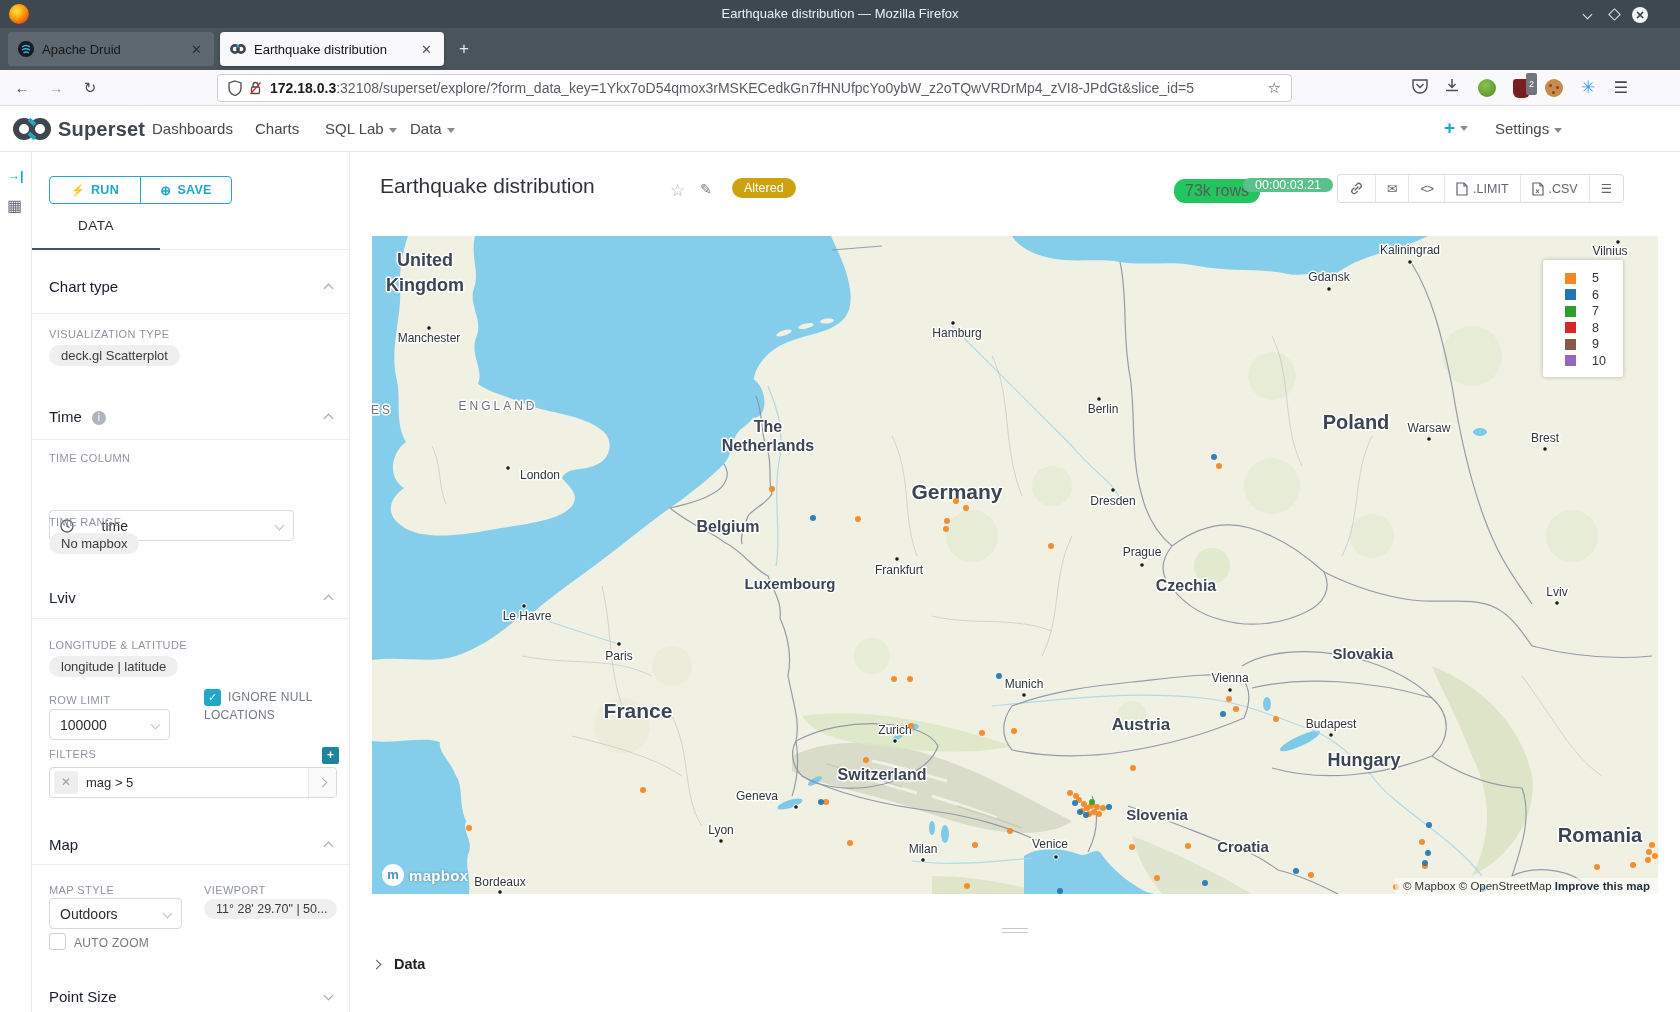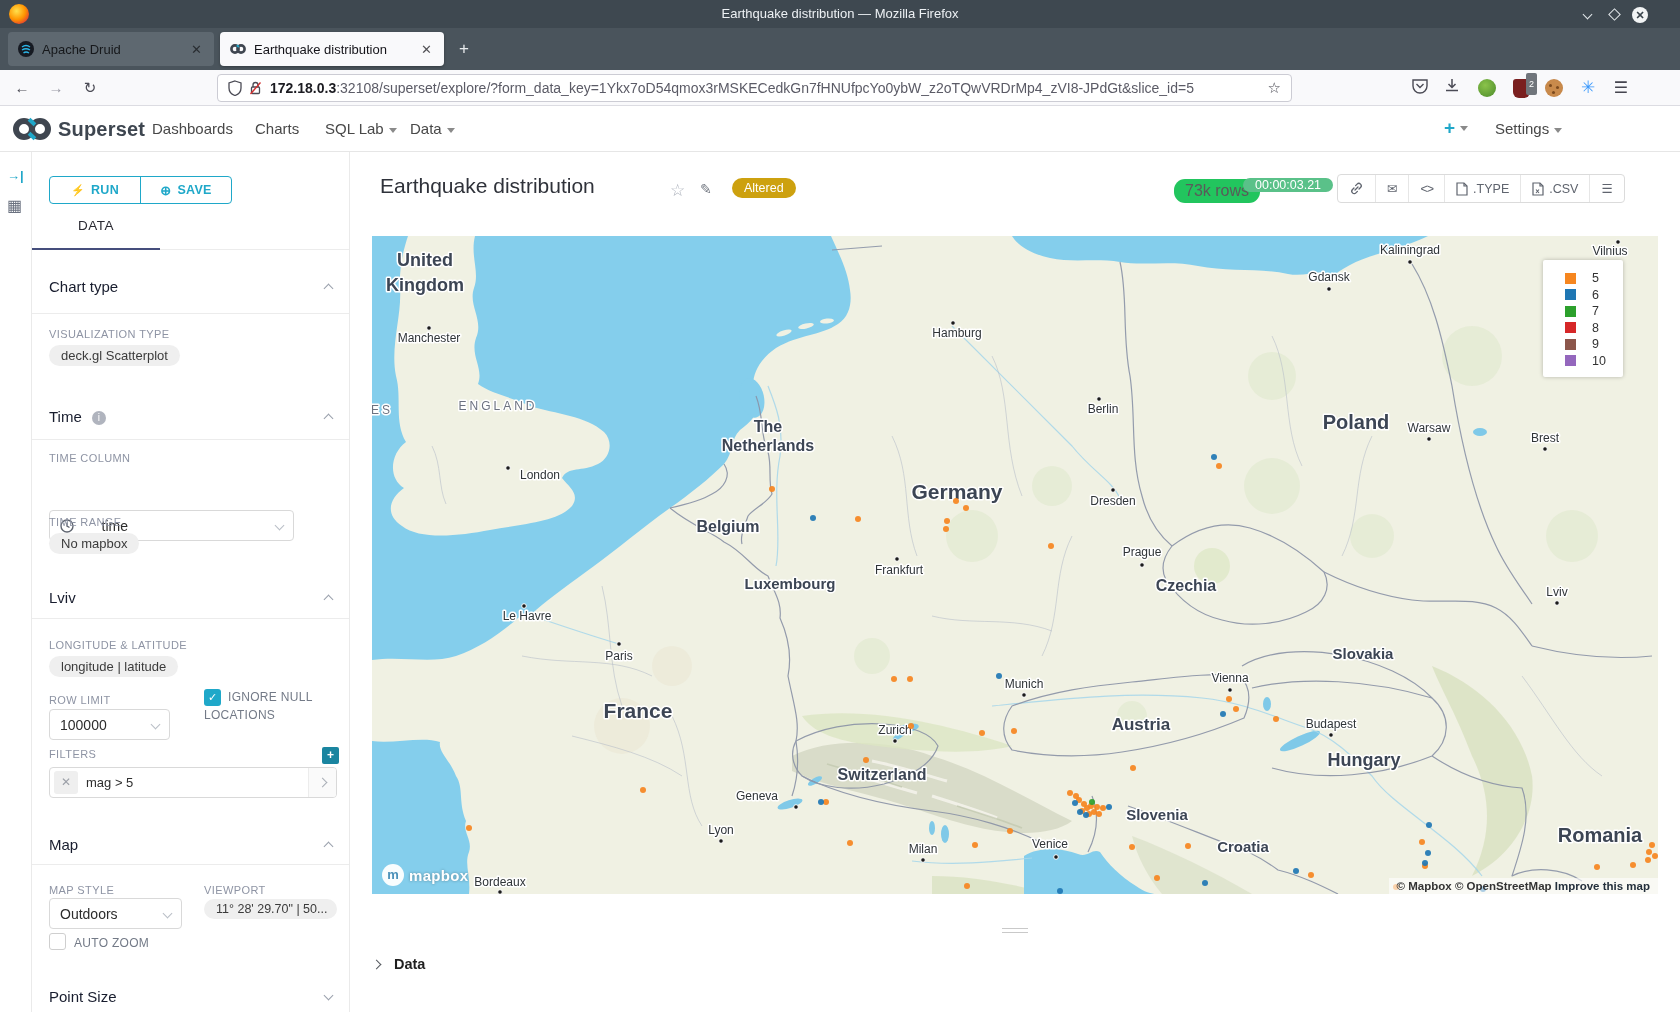--- a/index.html
+++ b/index.html
@@ -92,21 +92,21 @@
   text.city { font-size:12px; fill:#2F3438; font-weight:500;}
   text.country { fill:#3C4554; font-weight:700; }
   text.region { font-size:12px; fill:#6C7280; letter-spacing:3px; font-weight:500;}
   #legend { position:absolute; left:1171px; top:24px; width:80px; background:#fff; border-radius:2px; box-shadow:0 0 4px rgba(0,0,0,.25); padding:10px 0 8px 22px; }
   .lg-row { display:flex; align-items:center; height:16.5px; }
   .lg-sw { width:11px; height:11px; flex:none; }
   .lg-val { margin-left:16px; font-size:12.5px; color:#333; }
   #mb-logo { position:absolute; left:10px; bottom:8px; display:flex; align-items:center; gap:5px; }
   #mb-circle { width:22px; height:22px; border-radius:50%; background:rgba(255,255,255,.95); color:#4A90B9; font-size:13px; font-weight:700; text-align:center; line-height:22px;}
   #mb-word { color:#fff; font-size:15px; font-weight:700; letter-spacing:.3px; text-shadow:0 0 3px rgba(0,0,0,.35); }
-  #attrib { position:absolute; right:0; bottom:0; background:rgba(255,255,255,.6); font-size:11.5px; color:#333; padding:2px 8px;font-weight:bold; }
+  #attrib { position:absolute; right:0; bottom:0; background:rgba(255,255,255,.6); font-size:11.5px; color:#333; padding:2px 8px; }
   #attrib b { color:#24303C; }
 
   
   #drag-handle { position:absolute; left:652px; top:776px; width:26px; }
   #drag-handle div { border-top:1px solid #C9C9C9; margin-bottom:3px; }
   #data-collapse { position:absolute; left:23px; top:804px; display:flex; align-items:center; gap:14px; }
   #data-chv { color:#55595F; }
   #data-label { font-size:14.5px; font-weight:700; color:#1F1F1F; }
 
   .chv { display:inline-block; width:7px; height:7px; border-right:1.7px solid currentColor; border-bottom:1.7px solid currentColor; }
@@ -299,21 +299,21 @@
         <span>✉</span>
       </div>
     <div class="act">
         <span style="letter-spacing:-1px;">&lt;&gt;</span>
       </div>
     <div class="act">
         <svg width="12" height="14" viewBox="0 0 12 14">
           <path d="M1 1 h7 l3 3 v9 h-10 Z" fill="none" stroke="#5F646E" stroke-width="1.2"></path>
           <path d="M8 1 v3 h3" fill="none" stroke="#5F646E" stroke-width="1.2"></path>
         </svg>
-        <span>.TYPE</span>
+        <span>.LIMIT</span>
       </div>
     <div class="act">
         <svg width="12" height="14" viewBox="0 0 12 14">
           <path d="M1 1 h7 l3 3 v9 h-10 Z" fill="none" stroke="#5F646E" stroke-width="1.2"></path>
           <path d="M8 1 v3 h3" fill="none" stroke="#5F646E" stroke-width="1.2"></path>
           <path d="M4 7.5 l3 3.5 M7 7.5 l-3 3.5" stroke="#5F646E" stroke-width="1.1"></path>
         </svg>
         <span>.CSV</span>
       </div>
     <div class="act">

